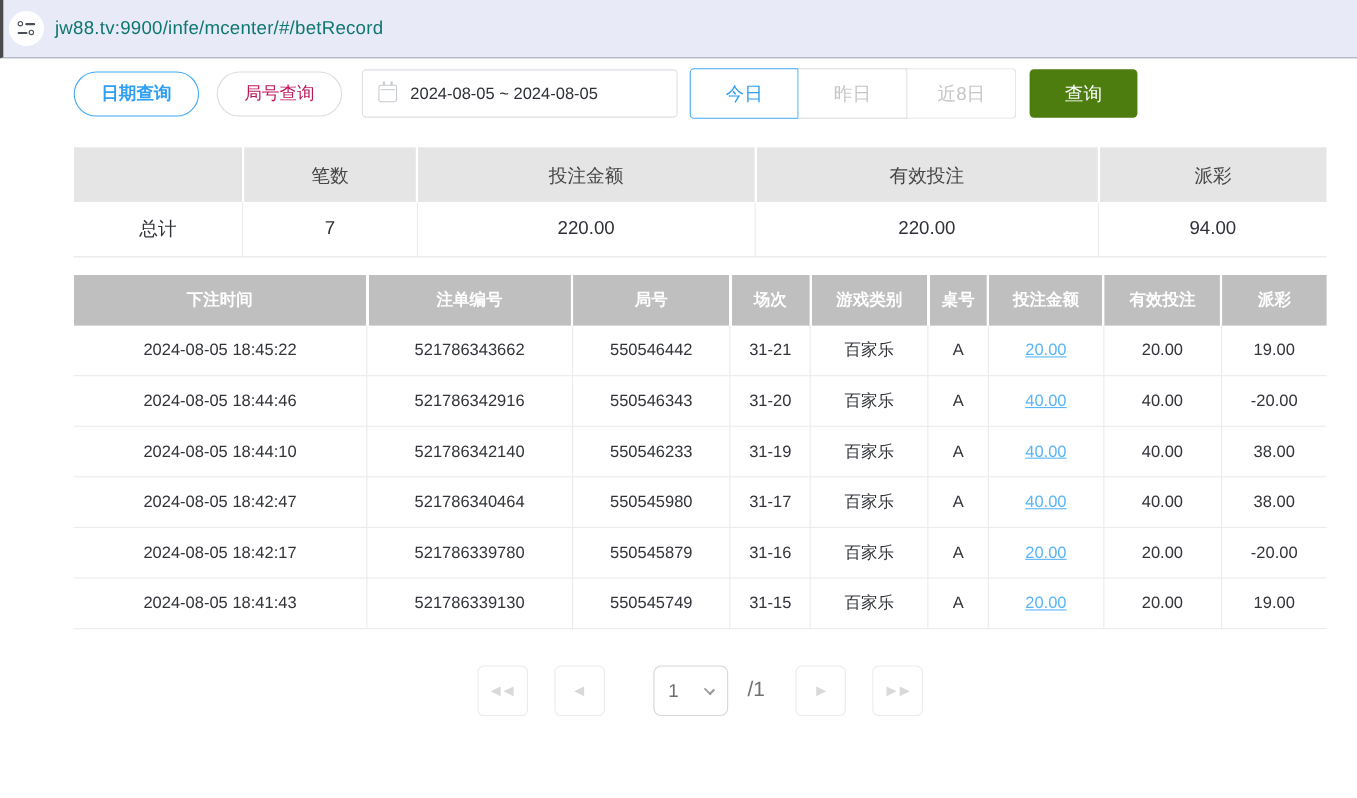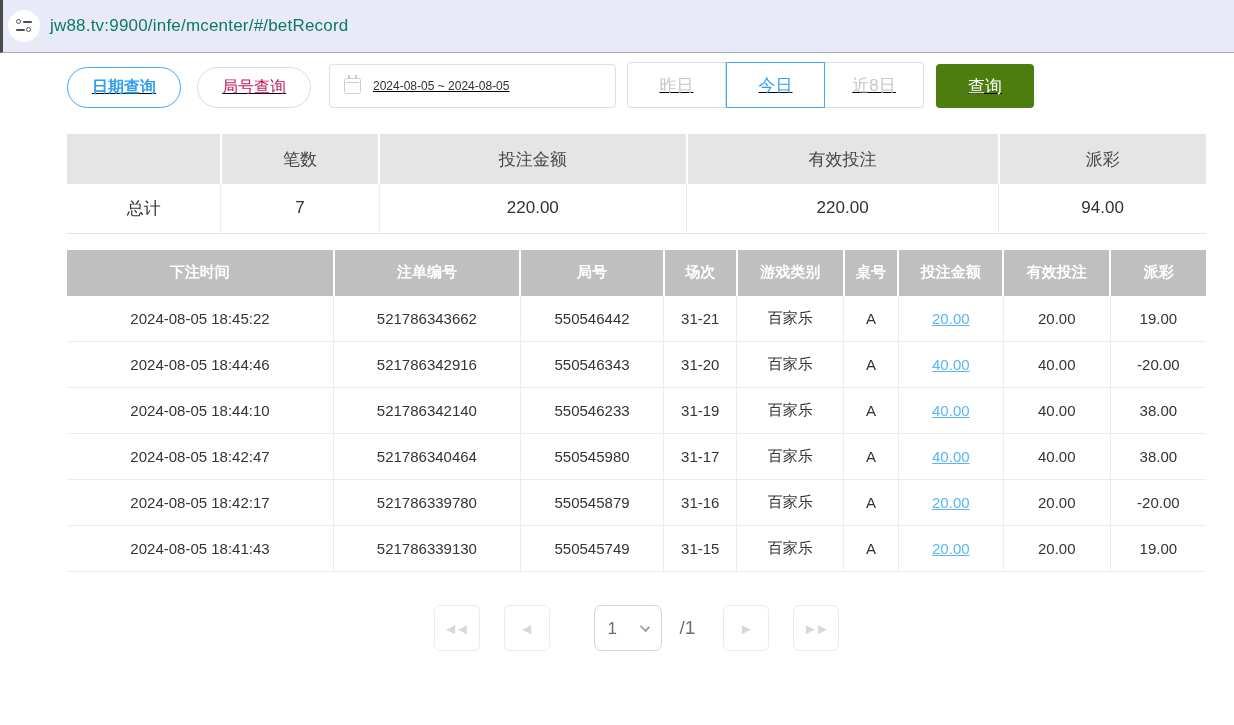--- a/index.html
+++ b/index.html
@@ -16,32 +16,32 @@
   .tune .l1 { left:7px; top:2px; width:9px; height:2px; border-radius:1px; }
   .tune .d1 { left:0; top:0; width:5px; height:5px; border:1.6px solid #4a4f57; background:#fff; border-radius:50%; }
   .tune .l2 { left:0; top:10px; width:9px; height:2px; border-radius:1px; }
   .tune .d2 { left:10px; top:8px; width:5px; height:5px; border:1.6px solid #4a4f57; background:#fff; border-radius:50%; }
   .url-text { margin-left:10px; font-size:17px; color:#0f766e; letter-spacing:.2px; }
 
   
   .content { width:1139px; margin-left:67px; }
 
   
-  .filter-row { display:flex; align-items:flex-end; margin-top:9px; height:46px;text-decoration:underline; }
+  .filter-row { display:flex; align-items:center; margin-top:9px; height:46px; }
   .pill { height:41px; padding:0 24px; border-radius:21px; background:#fff;
     font-size:16px; display:flex; align-items:center; cursor:pointer; }
   .pill.active { border:1px solid #41a9f6; color:#2f9ff4; font-weight:bold; }
   .pill.inactive { border:1px solid #dcdcdc; color:#be185d; margin-left:16px; }
   .date-input { margin-left:18px; height:44px; width:287px; border:1px solid #dcdfe6;
     border-radius:4px; background:#fff; display:flex; align-items:center; padding:0 14px; cursor:text; }
   .cal { width:17px; height:16px; border:1.6px solid #c9ccd3; border-radius:2.5px; position:relative; }
   .cal::before { content:""; position:absolute; left:1px; right:1px; top:3px; border-top:1.6px solid #c9ccd3; }
   .cal::after { content:""; position:absolute; top:-4px; left:3px; width:2px; height:4px;
     background:#c9ccd3; box-shadow:7px 0 0 #c9ccd3; }
-  .date-text { margin-left:12px; font-size:12px; color:#2f3138; }
+  .date-text { margin-left:12px; font-size:15px; color:#2f3138; }
   .quick-group { display:flex; margin-left:11px; height:46px; }
   .quick-btn { width:99px; height:46px; background:#fff; border:1px solid #dcdcdc;
     font-size:17px; color:#c6c6c6; display:flex; align-items:center; justify-content:center; cursor:pointer; }
   .quick-btn + .quick-btn { border-left:none; }
   .quick-btn:first-child { border-radius:4px 0 0 4px; }
   .quick-btn:last-child { border-radius:0 4px 4px 0; }
   .quick-btn.active { border:1px solid #41a9f6; color:#2f9ff4; }
   .search-btn { margin-left:12px; width:98px; height:44px; background:#4d7c0f; border:none;
     border-radius:4px; color:#ffffff; font-size:17px; cursor:pointer; }
 
@@ -100,22 +100,22 @@
 <div class="content">
 
   <div class="filter-row">
     <div class="pill active">日期查询</div>
     <div class="pill inactive">局号查询</div>
     <div class="date-input">
       <span class="cal"></span>
       <span class="date-text">2024-08-05 ~ 2024-08-05</span>
     </div>
     <div class="quick-group">
+      <div class="quick-btn active">今日</div>
       <div class="quick-btn">昨日</div>
-      <div class="quick-btn active">今日</div>
       <div class="quick-btn">近8日</div>
     </div>
     <button class="search-btn">查询</button>
   </div>
 
   <table class="summary-table">
     <colgroup>
       <col style="width:13.5%">
         <col style="width:13.9%">
         <col style="width:27.0%">

